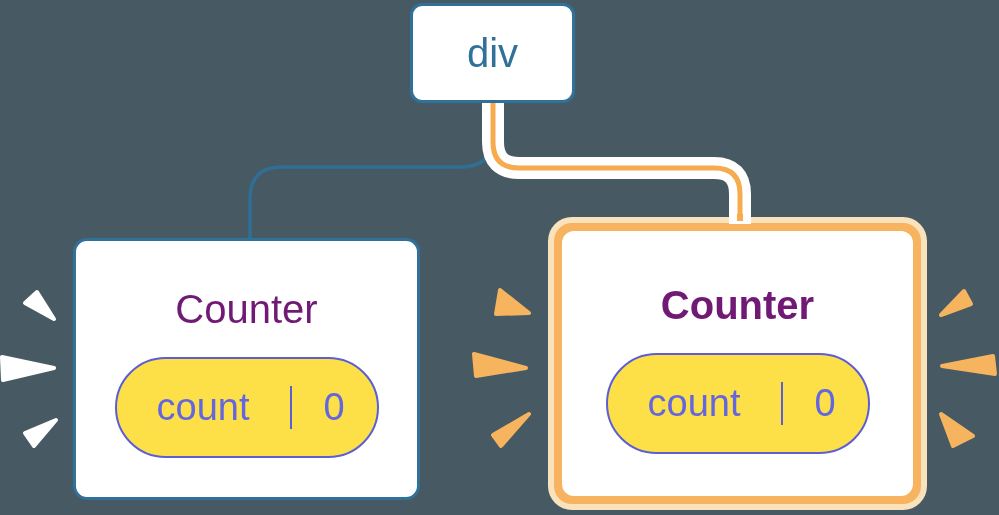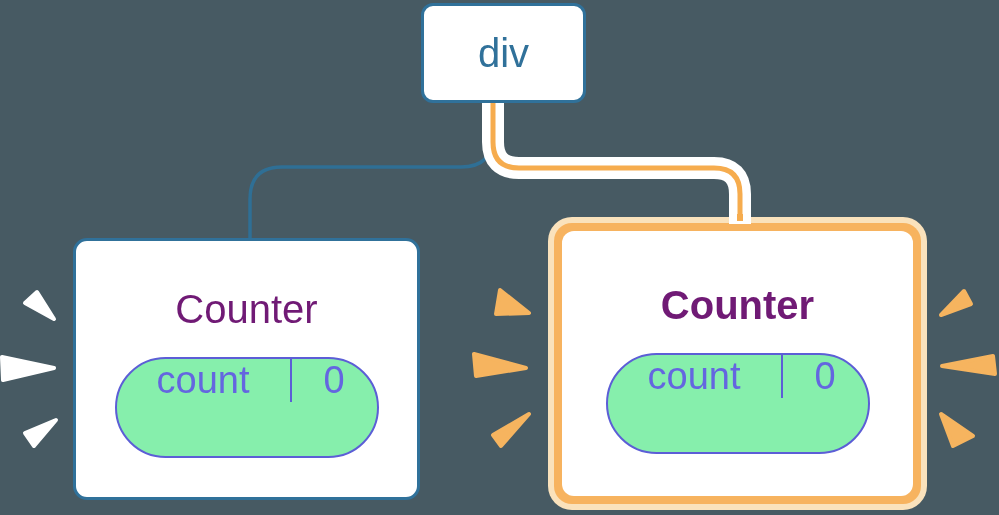--- a/index.html
+++ b/index.html
@@ -6,43 +6,42 @@
   .canvas{
     position:relative;width:999px;height:515px;overflow:hidden;
     background:#475a63;
     font-family:"Liberation Sans","DejaVu Sans",sans-serif;
   }
   .edges{position:absolute;left:0;top:0;width:999px;height:515px;}
   .node{
     position:absolute;background:#ffffff;border:3px solid #30719a;
     border-radius:12px;display:flex;align-items:center;justify-content:center;
     box-sizing:border-box;
-    margin-left:11px;
   }
   .root-node{left:410px;top:3px;width:165px;height:100px;}
   .root-label{font-size:40px;color:#30719a;}
   .counter-box{
     position:absolute;left:73px;top:238px;width:347px;height:262px;
     background:#ffffff;border:3px solid #30719a;border-radius:14px;
     box-sizing:border-box;display:flex;flex-direction:column;align-items:center;
   }
   .counter-title{margin-top:44px;font-size:40px;line-height:48px;color:#701a75;}
   .hl-outer{
     position:absolute;left:548px;top:217px;width:379px;height:293px;
     background:#fae2bc;border-radius:24px;box-sizing:border-box;padding:6px;
   }
   .hl-mid{width:100%;height:100%;background:#f7b35f;border-radius:18px;
     box-sizing:border-box;padding:8px;}
   .hl-inner{width:100%;height:100%;background:#ffffff;border-radius:12px;
     box-sizing:border-box;display:flex;flex-direction:column;align-items:center;}
   .hl-inner .counter-title{margin-top:50px;font-weight:bold;}
   .pill{
     margin-top:24px;width:264px;height:101px;box-sizing:border-box;
-    border:2.5px solid #5c5ed6;border-radius:51px;display:flex;align-items:flex-start;
-    background:#86efac;
+    border:2.5px solid #5c5ed6;border-radius:51px;display:flex;align-items:center;
+    background:#fde047;
   }
   .pill-key{
     width:173px;display:flex;align-items:center;justify-content:center;
     font-size:38px;color:#6466e0;
   }
   .pill-val{
     flex:1;border-left:2.5px solid #5c5ed6;display:flex;align-items:center;
     justify-content:center;font-size:38px;color:#6466e0;
     border-top-right-radius:51px;border-bottom-right-radius:51px;
   }

